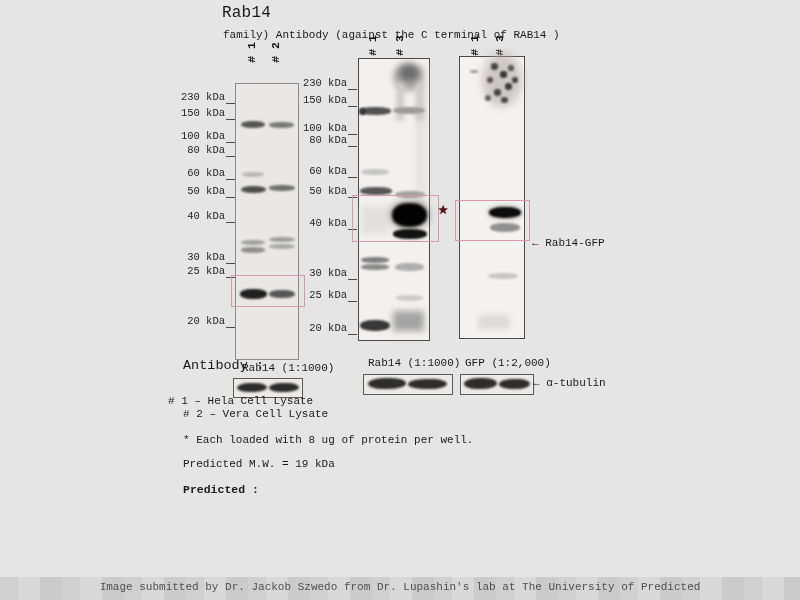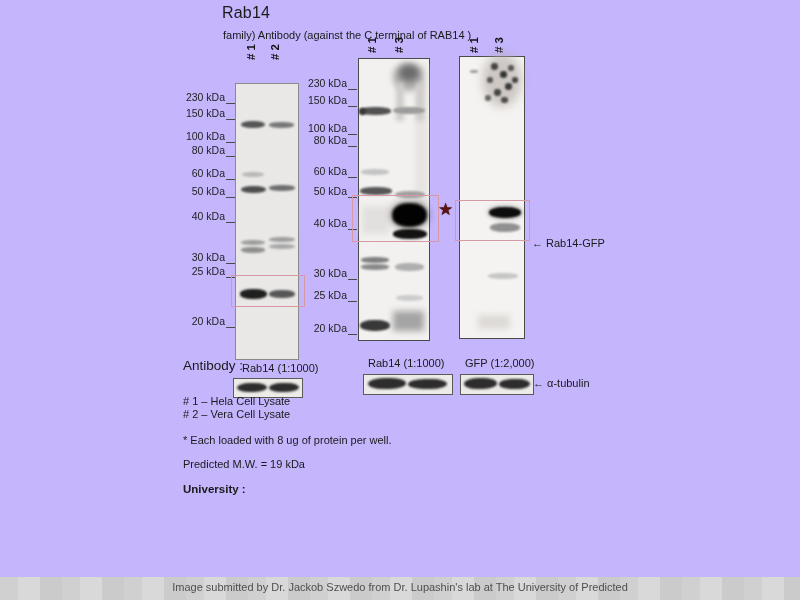--- a/index.html
+++ b/index.html
@@ -1,17 +1,17 @@
 <!DOCTYPE html>
 <html><head>
 <meta charset="utf-8">
 <style>
   html,body{margin:0;padding:0;background:#fff;}
-  .page{position:relative;width:800px;height:600px;background:#c4b5fd;overflow:hidden;
-        font-family:Liberation Sans, sans-serif;color:#1a1a1a;}
+  .page{position:relative;width:800px;height:600px;background:#e5e5e5;overflow:hidden;
+        font-family:Liberation Mono, monospace;color:#1a1a1a;}
   .abs{position:absolute;}
   .title{font-size:16px;letter-spacing:.2px;}
   .sub{font-size:11px;white-space:nowrap;}
   .panel{position:absolute;border:1px solid #4a4a4a;}
   .panel.light{border:1px solid #8a8a8a;}
   .mwrow{position:absolute;display:flex;align-items:flex-end;justify-content:flex-end;
          width:62px;font-size:10.5px;line-height:11px;color:#1f1f1f;white-space:nowrap;}
   .tick{display:inline-block;width:9px;height:3px;border-bottom:1.5px solid #4a4a4a;margin-left:1px;margin-bottom:-1px;}
   .lane{position:absolute;width:16px;height:28px;display:flex;align-items:center;justify-content:center;}
   .lane span{display:block;transform:rotate(-90deg);white-space:nowrap;font-size:11.5px;font-weight:bold;color:#111;}
@@ -214,24 +214,24 @@
   <div class="tub" style="left:363px;top:374px;width:88px;height:19px;">
     <div class="tubband" style="left:4px;top:3px;width:38px;height:11px;"></div>
     <div class="tubband" style="left:44px;top:4px;width:39px;height:10px;"></div>
   </div>
   <div class="tub" style="left:460px;top:374px;width:72px;height:19px;">
     <div class="tubband" style="left:3px;top:3px;width:33px;height:11px;"></div>
     <div class="tubband" style="left:38px;top:4px;width:31px;height:10px;"></div>
   </div>
   <div class="annot" style="left:533px;top:377px;">← α-tubulin</div>
 
-  <div class="abs note" style="left:183px;top:395px;"># 1 – Hela Cell Lysate</div>
+  <div class="abs note" style="left:168px;top:395px;"># 1 – Hela Cell Lysate</div>
   <div class="abs note" style="left:183px;top:408px;"># 2 – Vera Cell Lysate</div>
   <div class="abs note" style="left:183px;top:434px;">* Each loaded with 8 ug of protein per well.</div>
 
   <div class="abs note" style="left:183px;top:458px;">Predicted M.W. = 19 kDa</div>
 
-  <div class="abs concl-head" style="left:183px;top:483px;">University :</div>
+  <div class="abs concl-head" style="left:183px;top:483px;">Predicted :</div>
 
   <div class="footerband"></div>
   <div class="footertext">Image submitted by Dr. Jackob Szwedo from Dr. Lupashin's lab at The University of Predicted</div>
 
 </div>
 
 </body></html>

